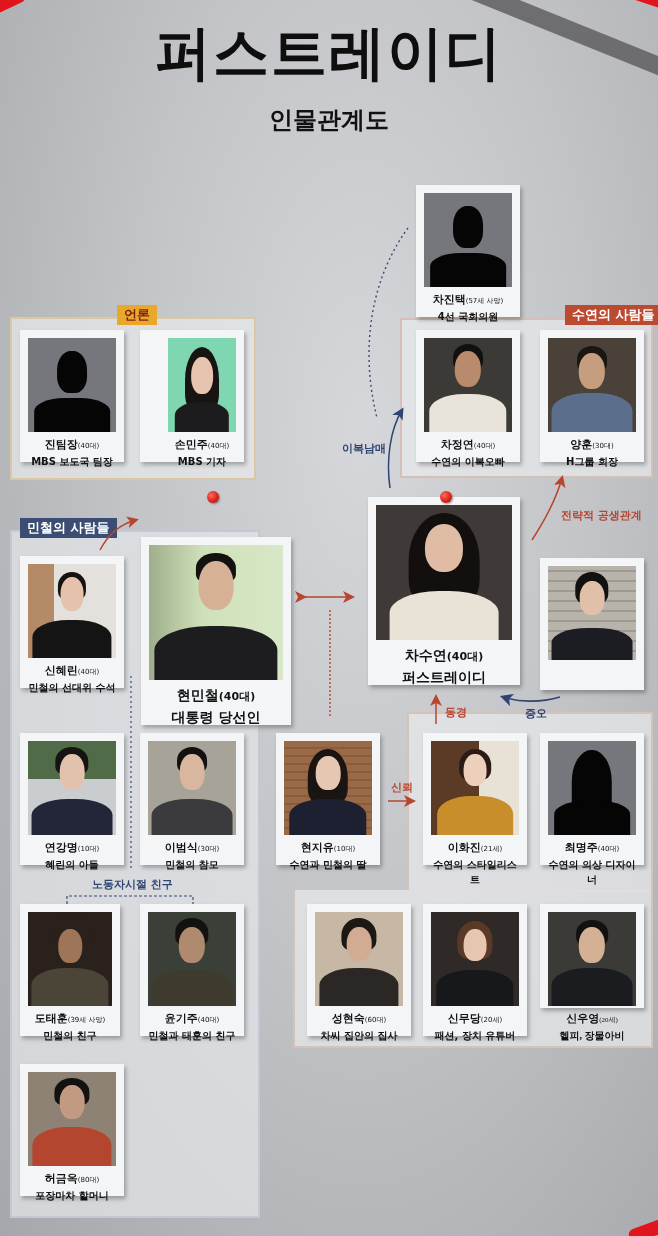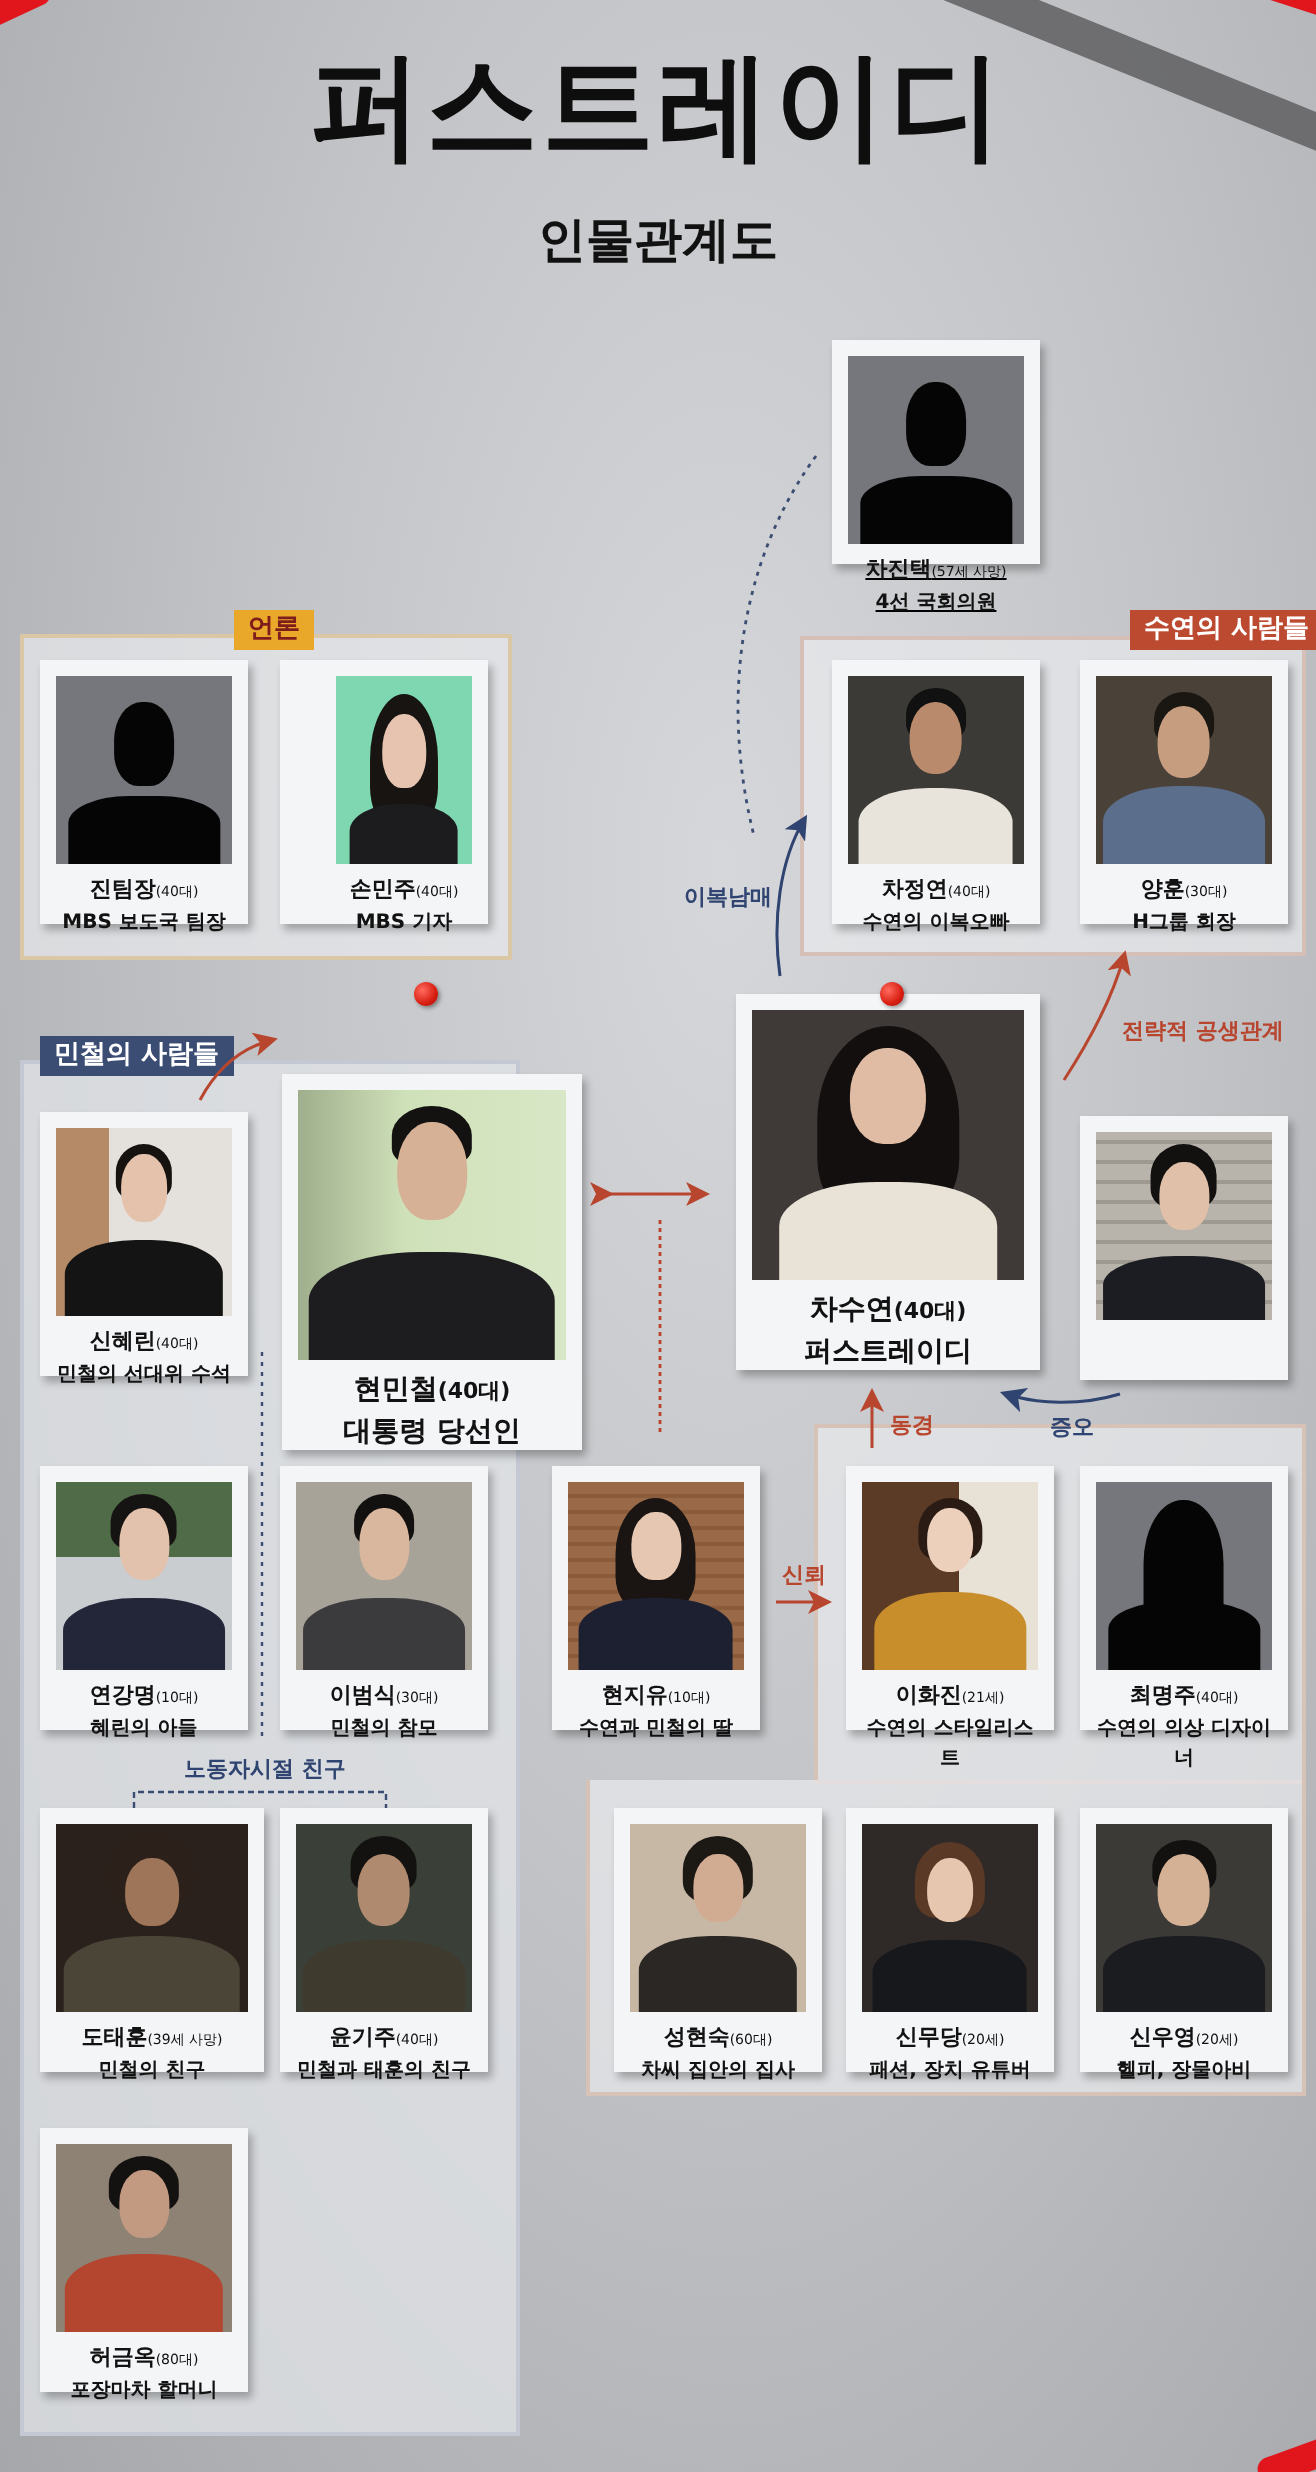--- a/index.html
+++ b/index.html
@@ -176,21 +176,21 @@
     <line x1="388" y1="801" x2="413" y2="801" stroke="#b8452e" stroke-width="1.5" marker-end="url(#arR)"></line>
   </svg>
 
   <div class="label-navy" style="left:342px;top:441px;">이복남매</div>
   <div class="label-red" style="left:561px;top:508px;">전략적 공생관계</div>
   <div class="label-red" style="left:445px;top:705px;">동경</div>
   <div class="label-navy" style="left:525px;top:706px;">증오</div>
   <div class="label-red" style="left:391px;top:780px;">신뢰</div>
   <div class="label-navy" style="left:92px;top:877px;">노동자시절 친구</div>
 
-  <div class="card" style="left:416px;top:170px;width:104px;height:112px;text-decoration:underline;">
+  <div class="card" style="left:416px;top:185px;width:104px;height:132px;">
     <div class="photo silhouette" style="height:94px;">
         <div class="head"></div>
         <div class="body"></div>
       </div>
     <div class="cap">
         <div class="nm"><span>차진택</span><span class="age">(57세 사망)</span></div>
         <div class="rl">4선 국회의원</div>
       </div>
   </div>
 
@@ -339,21 +339,21 @@
     <div class="photo silhouette" style="height:94px;">
         <div class="hair"></div>
         <div class="body"></div>
       </div>
     <div class="cap">
         <div class="nm"><span>최명주</span><span class="age">(40대)</span></div>
         <div class="rl">수연의 의상 디자이너</div>
       </div>
   </div>
 
-  <div class="card" style="left:20px;top:904px;width:112px;height:132px;">
+  <div class="card" style="left:20px;top:904px;width:100px;height:132px;">
     <div class="photo" style="height:94px;background:#2a211c;">
       <div class="hairtop" style="top:4%;width:46%;height:40%;background:#2c211a;"></div>
       <div class="face" style="top:18%;width:28%;height:36%;background:#9e7558;"></div>
       <div class="torso" style="width:92%;height:40%;background:#4b4538;"></div>
     </div>
     <div class="cap">
         <div class="nm"><span>도태훈</span><span class="age">(39세 사망)</span></div>
         <div class="rl">민철의 친구</div>
       </div>
   </div>
@@ -387,21 +387,21 @@
       <div class="hairtop" style="top:10%;width:40%;height:40%;background:#5a3a26;"></div>
       <div class="face" style="top:18%;width:26%;height:34%;background:#e6c6ae;"></div>
       <div class="torso" style="width:88%;height:38%;background:#16181c;"></div>
     </div>
     <div class="cap">
         <div class="nm"><span>신무당</span><span class="age">(20세)</span></div>
         <div class="rl">패션, 장치 유튜버</div>
       </div>
   </div>
 
-  <div class="card" style="left:540px;top:904px;width:104px;height:132px;">
+  <div class="card" style="left:540px;top:904px;width:104px;height:104px;font-family:Liberation Serif, serif;">
     <div class="photo" style="height:94px;background:#3c3a36;">
       <div class="hairtop" style="top:8%;width:36%;height:28%;background:#121110;"></div>
       <div class="face" style="top:16%;width:30%;height:38%;background:#d4b094;"></div>
       <div class="torso" style="width:92%;height:40%;background:#1b1c20;"></div>
     </div>
     <div class="cap">
         <div class="nm"><span>신우영</span><span class="age">(20세)</span></div>
         <div class="rl">헬피, 장물아비</div>
       </div>
   </div>

